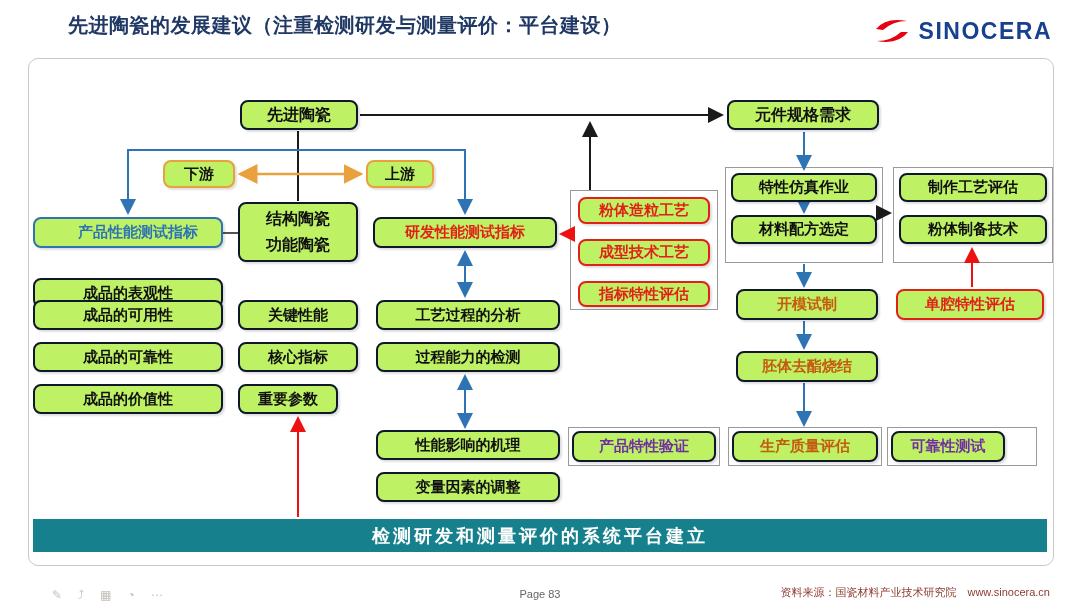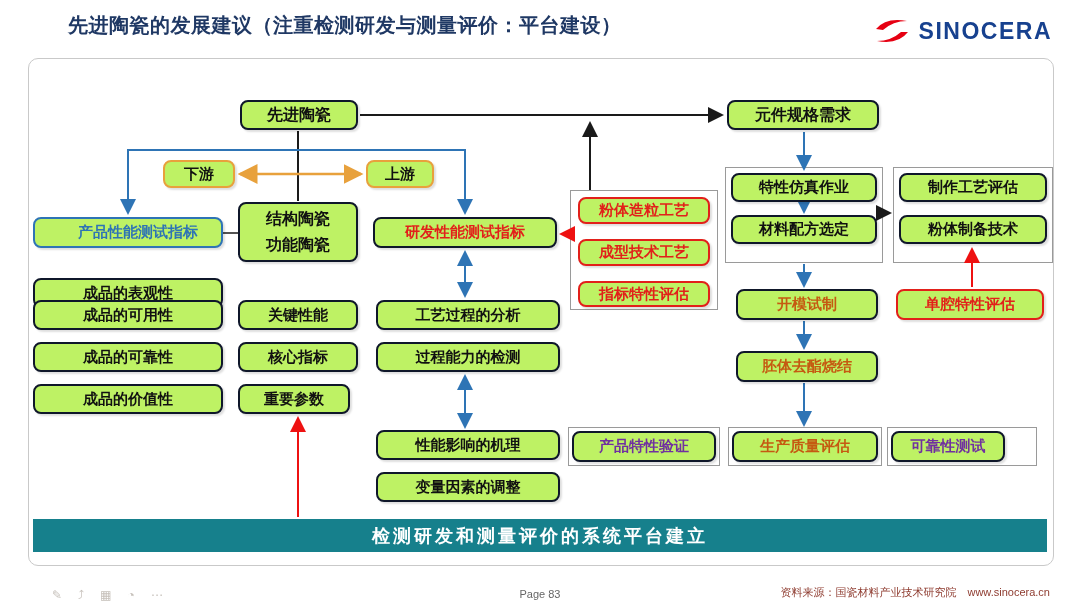--- a/index.html
+++ b/index.html
@@ -105,21 +105,21 @@
 </div>
 
 <div class="box blue" style="left:33px;top:217px;width:190px;height:31px;">产品性能测试指标</div>
 <div class="box" style="left:33px;top:258px;width:190px;height:30px;margin-top:20px;">成品的表观性</div>
 <div class="box" style="left:33px;top:300px;width:190px;height:30px;">成品的可用性</div>
 <div class="box" style="left:33px;top:342px;width:190px;height:30px;">成品的可靠性</div>
 <div class="box" style="left:33px;top:384px;width:190px;height:30px;">成品的价值性</div>
 
 <div class="box" style="left:238px;top:300px;width:120px;height:30px;">关键性能</div>
 <div class="box" style="left:238px;top:342px;width:120px;height:30px;">核心指标</div>
-<div class="box" style="left:238px;top:384px;width:112px;height:30px;">重要参数</div>
+<div class="box" style="left:238px;top:384px;width:100px;height:30px;">重要参数</div>
 
 <div class="box redtext" style="left:373px;top:217px;width:184px;height:31px;">研发性能测试指标</div>
 <div class="box" style="left:376px;top:300px;width:184px;height:30px;">工艺过程的分析</div>
 <div class="box" style="left:376px;top:342px;width:184px;height:30px;">过程能力的检测</div>
 <div class="box" style="left:376px;top:430px;width:184px;height:30px;">性能影响的机理</div>
 <div class="box" style="left:376px;top:472px;width:184px;height:30px;">变量因素的调整</div>
 
 <div class="box redbox" style="left:578px;top:197px;width:132px;height:27px;">粉体造粒工艺</div>
 <div class="box redbox" style="left:578px;top:239px;width:132px;height:27px;">成型技术工艺</div>
 <div class="box redbox" style="left:578px;top:281px;width:132px;height:26px;">指标特性评估</div>

